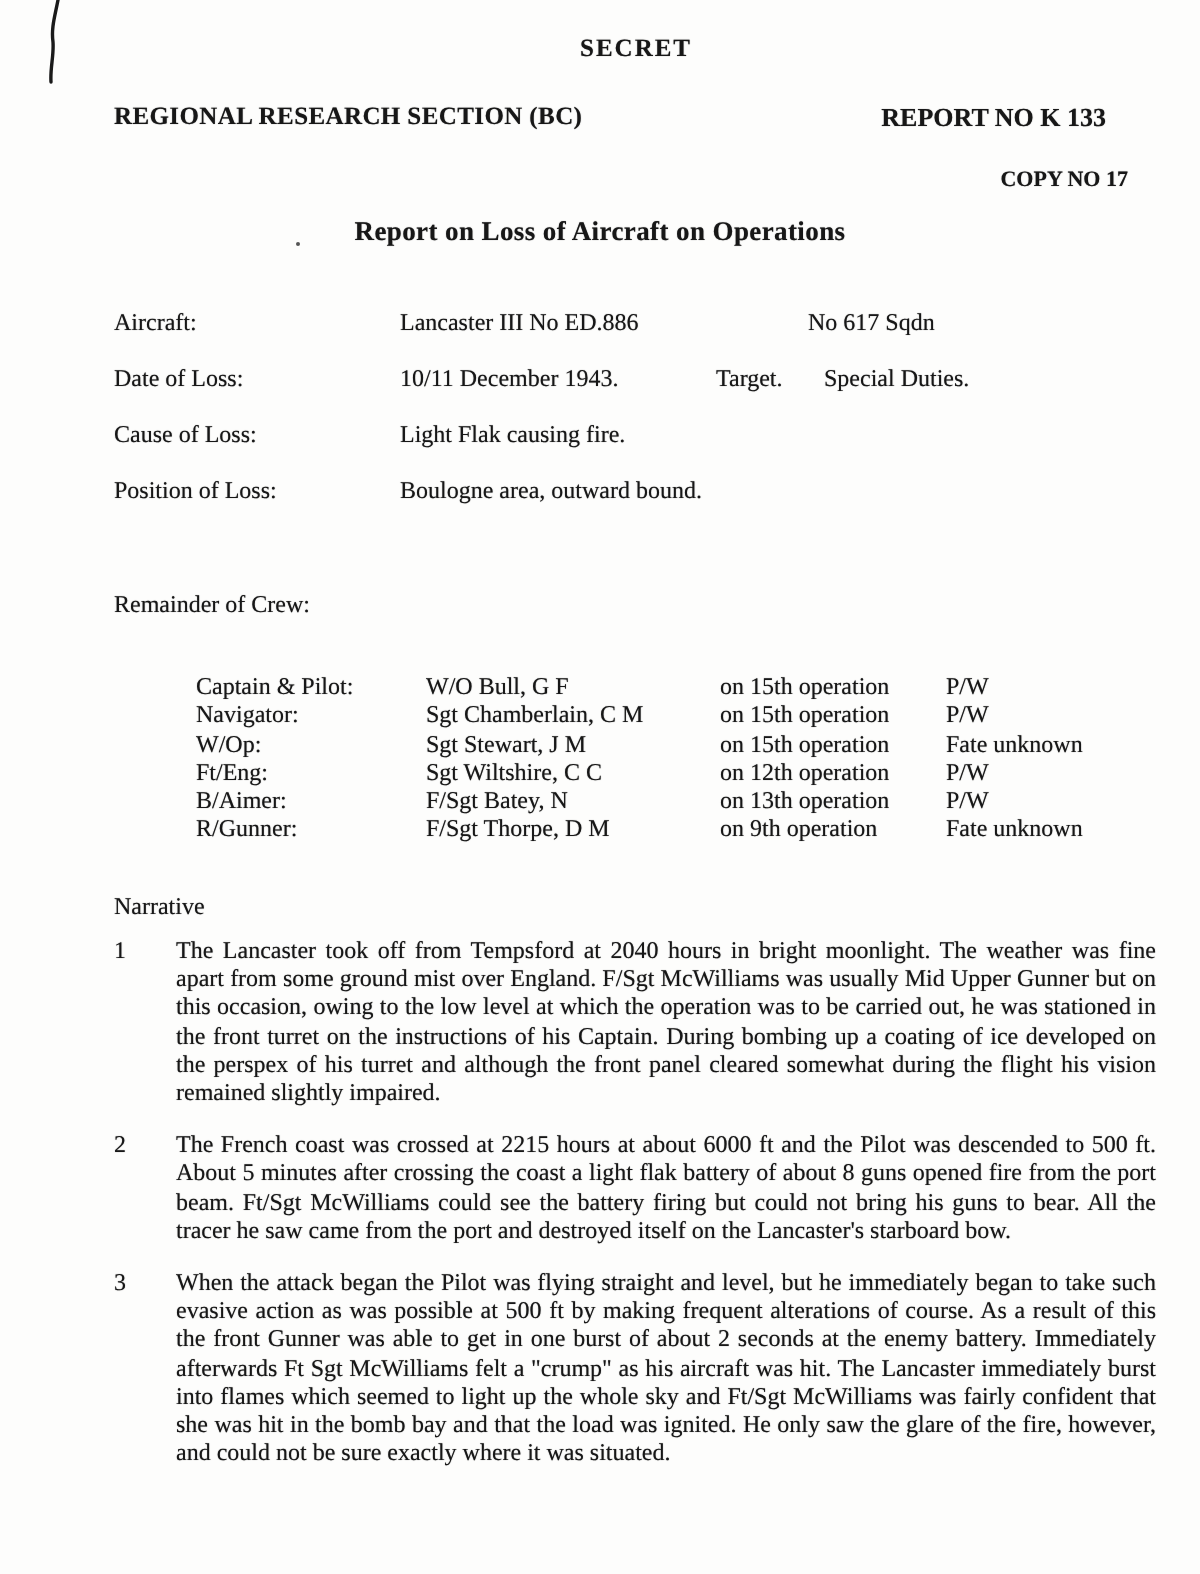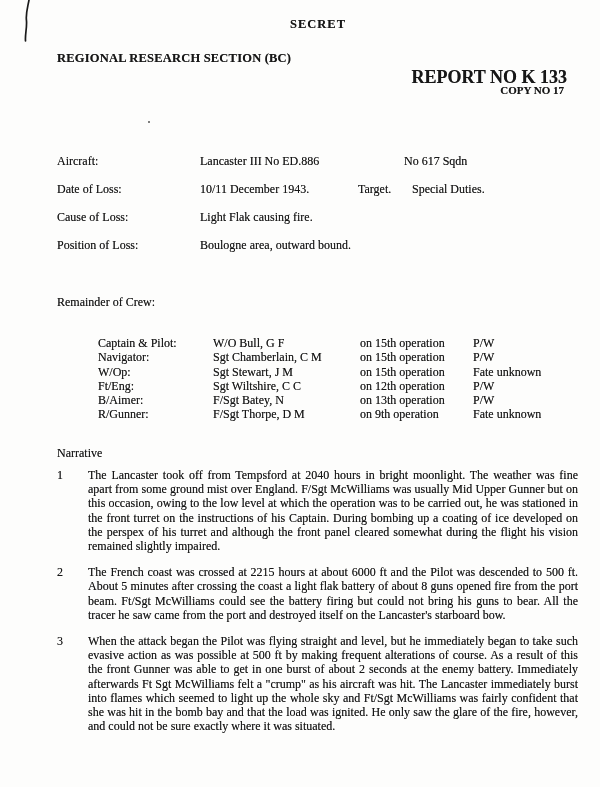--- a/index.html
+++ b/index.html
@@ -6,21 +6,21 @@
   .page{
     position:relative;width:600px;height:787px;margin:0 auto;
     background:#fdfdfc;overflow:hidden;
     font-family:Liberation Serif, serif;
     color:#171717;
     text-shadow:0 0 .5px rgba(25,25,25,.6);
   }
   .abs{position:absolute;}
   .classification{top:17px;left:290px;font-weight:bold;font-size:12.5px;letter-spacing:1px;}
   .section-heading{top:51px;left:57px;font-weight:bold;font-size:12.5px;letter-spacing:.2px;}
-  .report-no{top:51px;right:33px;font-weight:bold;font-size:18px;margin-top:16px;}
+  .report-no{top:51px;right:47px;font-weight:bold;font-size:13px;}
   .copy-no{top:84px;right:36px;font-weight:bold;font-size:11px;}
   .doc-title{top:108px;left:0;right:0;text-align:center;font-weight:bold;font-size:13.5px;letter-spacing:.2px;}
   .title-dot{left:148px;top:121px;width:2px;height:2px;background:#555;border-radius:50%;}
   .field-row{left:0;width:595px;height:16px;font-size:12px;}
   .f-label{position:absolute;left:57px;white-space:nowrap;}
   .f-value{position:absolute;left:200px;white-space:nowrap;}
   .f-extra{position:absolute;white-space:nowrap;}
   .crew-table{left:0;top:336px;width:536px;font-size:12px;}
   .crew-row{position:relative;height:14.3px;}
   .c-role{position:absolute;left:98px;white-space:nowrap;}
@@ -44,20 +44,21 @@
   </svg>
 
   <div class="abs classification">SECRET</div>
 
   <div class="abs section-heading">REGIONAL RESEARCH SECTION (BC)</div>
 
   <div class="abs report-no">REPORT NO K 133</div>
 
   <div class="abs copy-no">COPY NO 17</div>
 
+  <div class="abs doc-title">Report on Loss of Aircraft on Operations</div>
 
   <div class="abs title-dot"></div>
 
   <div class="abs field-row" style="top:154px">
     <span class="f-label">Aircraft:</span>
     <span class="f-value">Lancaster III No ED.886</span>
     <span class="f-extra" style="left:404px">No 617 Sqdn</span>
   </div>
 
   <div class="abs field-row" style="top:182px">

